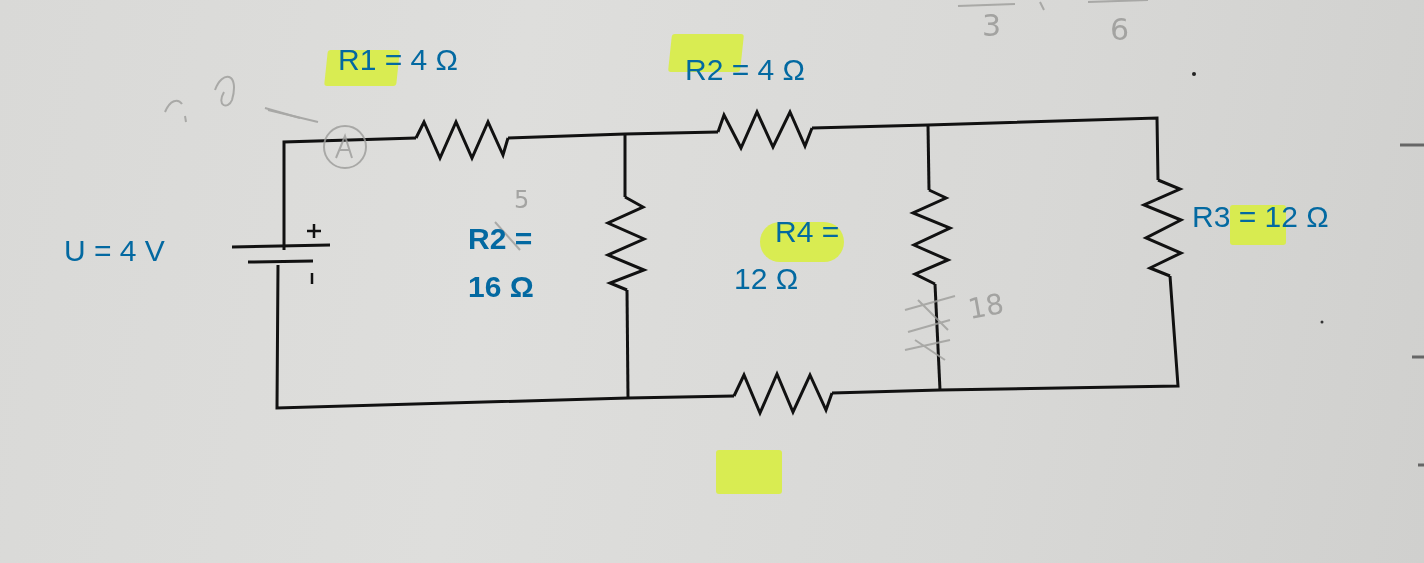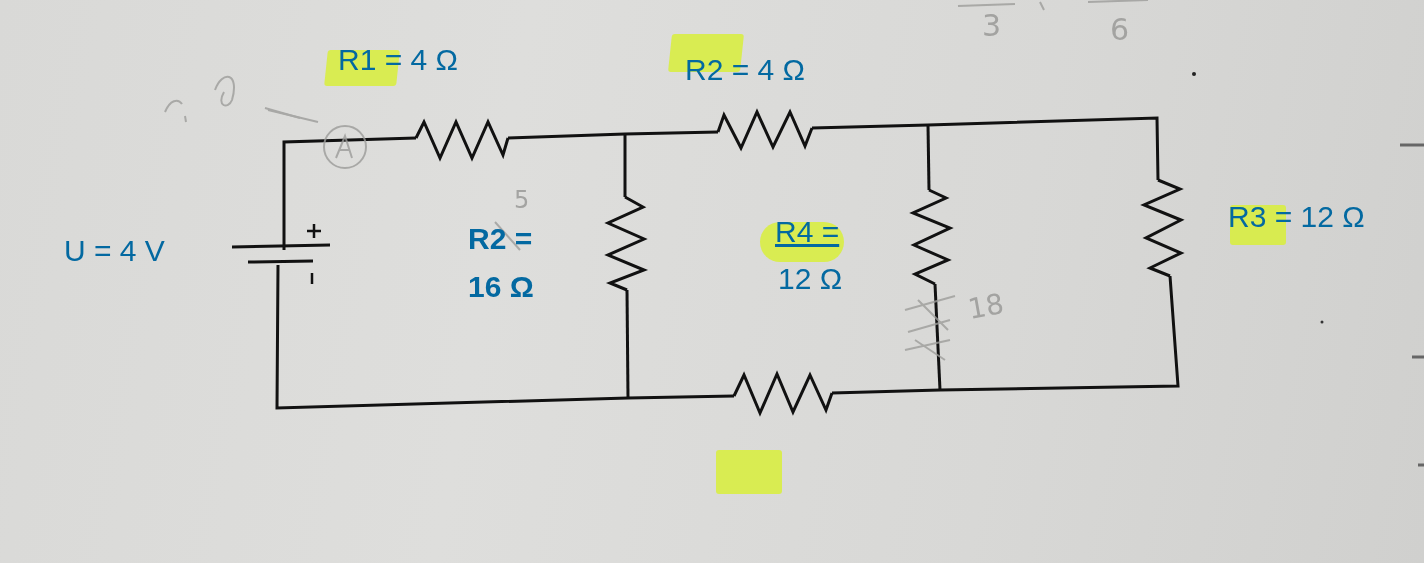--- a/index.html
+++ b/index.html
@@ -77,22 +77,22 @@
   <div class="hl" style="left:326px;top:50px;width:72px;height:36px;transform:skewX(-6deg);"></div>
   <div class="hl" style="left:670px;top:34px;width:72px;height:38px;transform:skewX(-6deg);"></div>
   <div class="hl" style="left:760px;top:222px;width:84px;height:40px;border-radius:20px;"></div>
   <div class="hl" style="left:1230px;top:205px;width:56px;height:40px;"></div>
   <div class="hl" style="left:716px;top:450px;width:66px;height:44px;"></div>
 
   <div class="label" style="left:338px;top:43px;">R1 = 4 Ω</div>
   <div class="label" style="left:685px;top:30px;margin-top:23px;">R2 = 4 Ω</div>
   <div class="label" style="left:468px;top:222px;font-weight:bold;">R2 =</div>
   <div class="label" style="left:468px;top:270px;font-weight:bold;">16 Ω</div>
-  <div class="label" style="left:775px;top:215px;text-decoration:underline;">R4 =</div>
-  <div class="label" style="left:778px;top:262px;">12 Ω</div>
-  <div class="label" style="left:1228px;top:200px;">R3 = 12 Ω</div>
+  <div class="label" style="left:775px;top:215px;">R4 =</div>
+  <div class="label" style="left:734px;top:262px;">12 Ω</div>
+  <div class="label" style="left:1192px;top:200px;">R3 = 12 Ω</div>
   <div class="label" style="left:64px;top:234px;">U = 4 V</div>
 
   <div class="pencil" style="left:982px;top:8px;">3</div>
   <div class="pencil" style="left:1110px;top:12px;">6</div>
   <div class="pencil" style="left:514px;top:186px;font-size:24px;">5</div>
   <div class="pencil" style="left:968px;top:290px;font-size:28px;transform:rotate(-10deg);">18</div>
 </div>
 
 </body></html>

